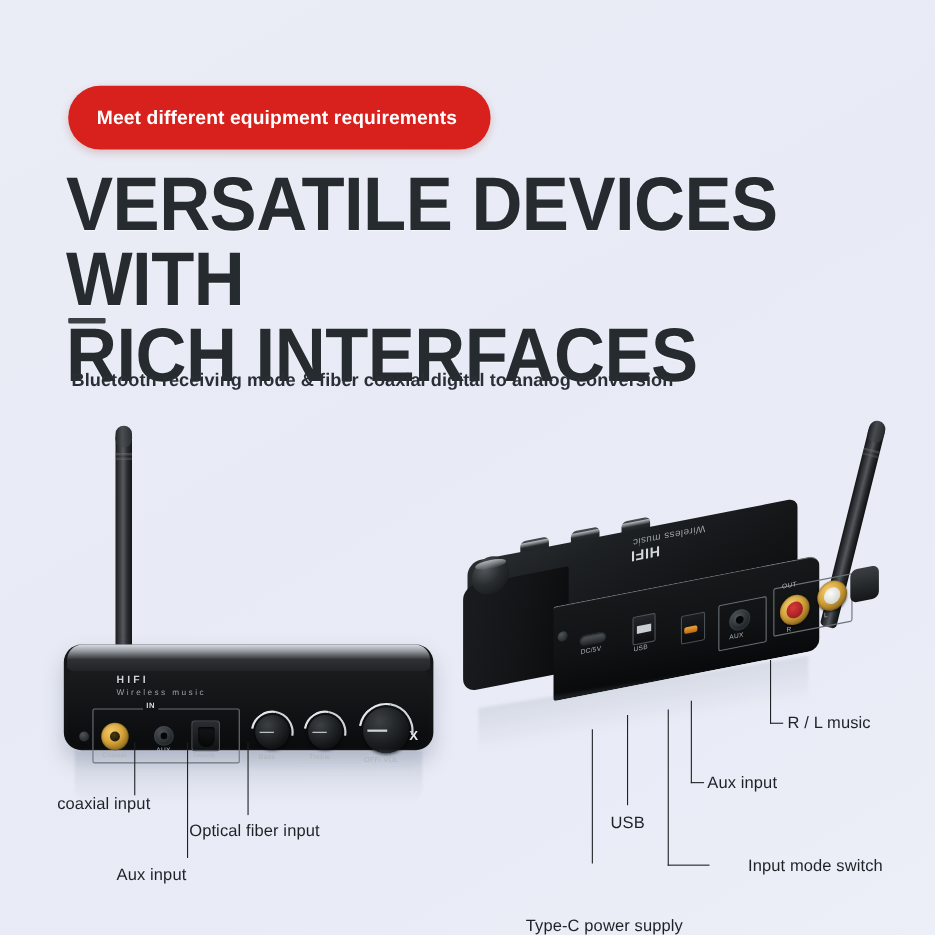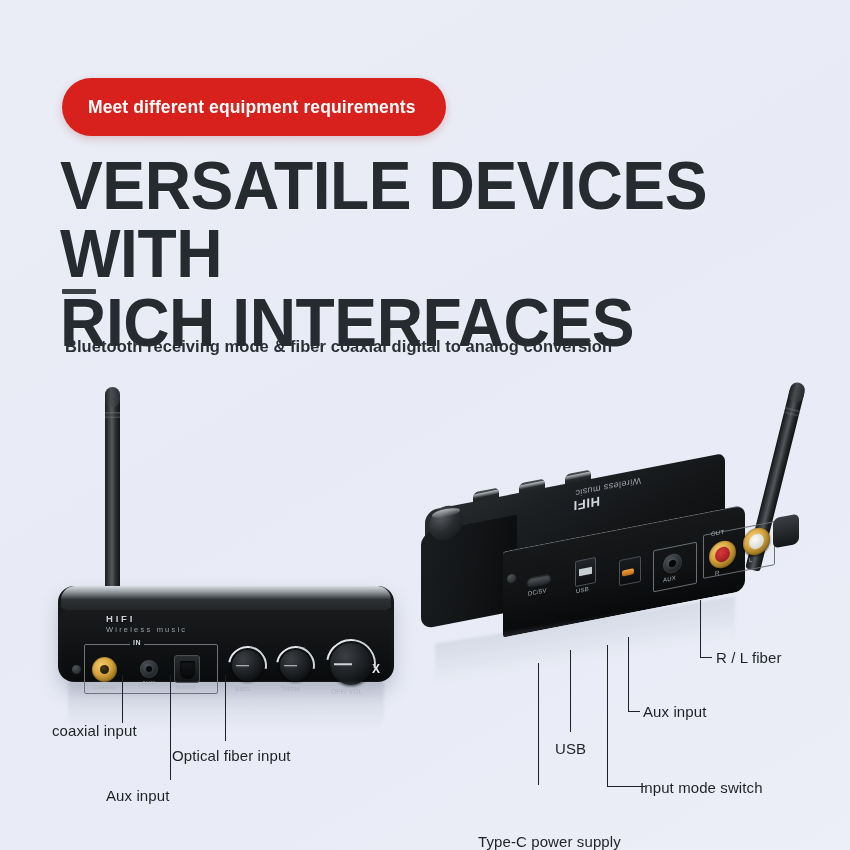--- a/index.html
+++ b/index.html
@@ -544,23 +544,23 @@
   <div class="callout" style="left:172px; top:747px;">Optical fiber input</div>
 
   <div class="lead v" style="left:538px; top:663px; height:122px;"></div>
   <div class="callout" style="left:478px; top:833px;">Type-C power supply</div>
 
   <div class="lead v" style="left:570px; top:650px; height:82px;"></div>
   <div class="callout" style="left:555px; top:740px;">USB</div>
 
   <div class="lead v" style="left:607px; top:645px; height:142px;"></div>
   <div class="lead h" style="left:607px; top:786px; width:38px;"></div>
-  <div class="callout" style="left:640px; top:779px;text-align:center;">Input mode switch</div>
+  <div class="callout" style="left:680px; top:779px;text-align:center;">Input mode switch</div>
 
   <div class="lead v" style="left:628px; top:637px; height:75px;"></div>
   <div class="lead h" style="left:628px; top:711px; width:12px;"></div>
   <div class="callout" style="left:643px; top:703px;">Aux input</div>
 
   <div class="lead v" style="left:700px; top:600px; height:58px;"></div>
   <div class="lead h" style="left:700px; top:657px; width:12px;"></div>
-  <div class="callout" style="left:716px; top:649px;">R / L fiber</div>
+  <div class="callout" style="left:716px; top:649px;">R / L music</div>
 
 </div>
 
 </body></html>

